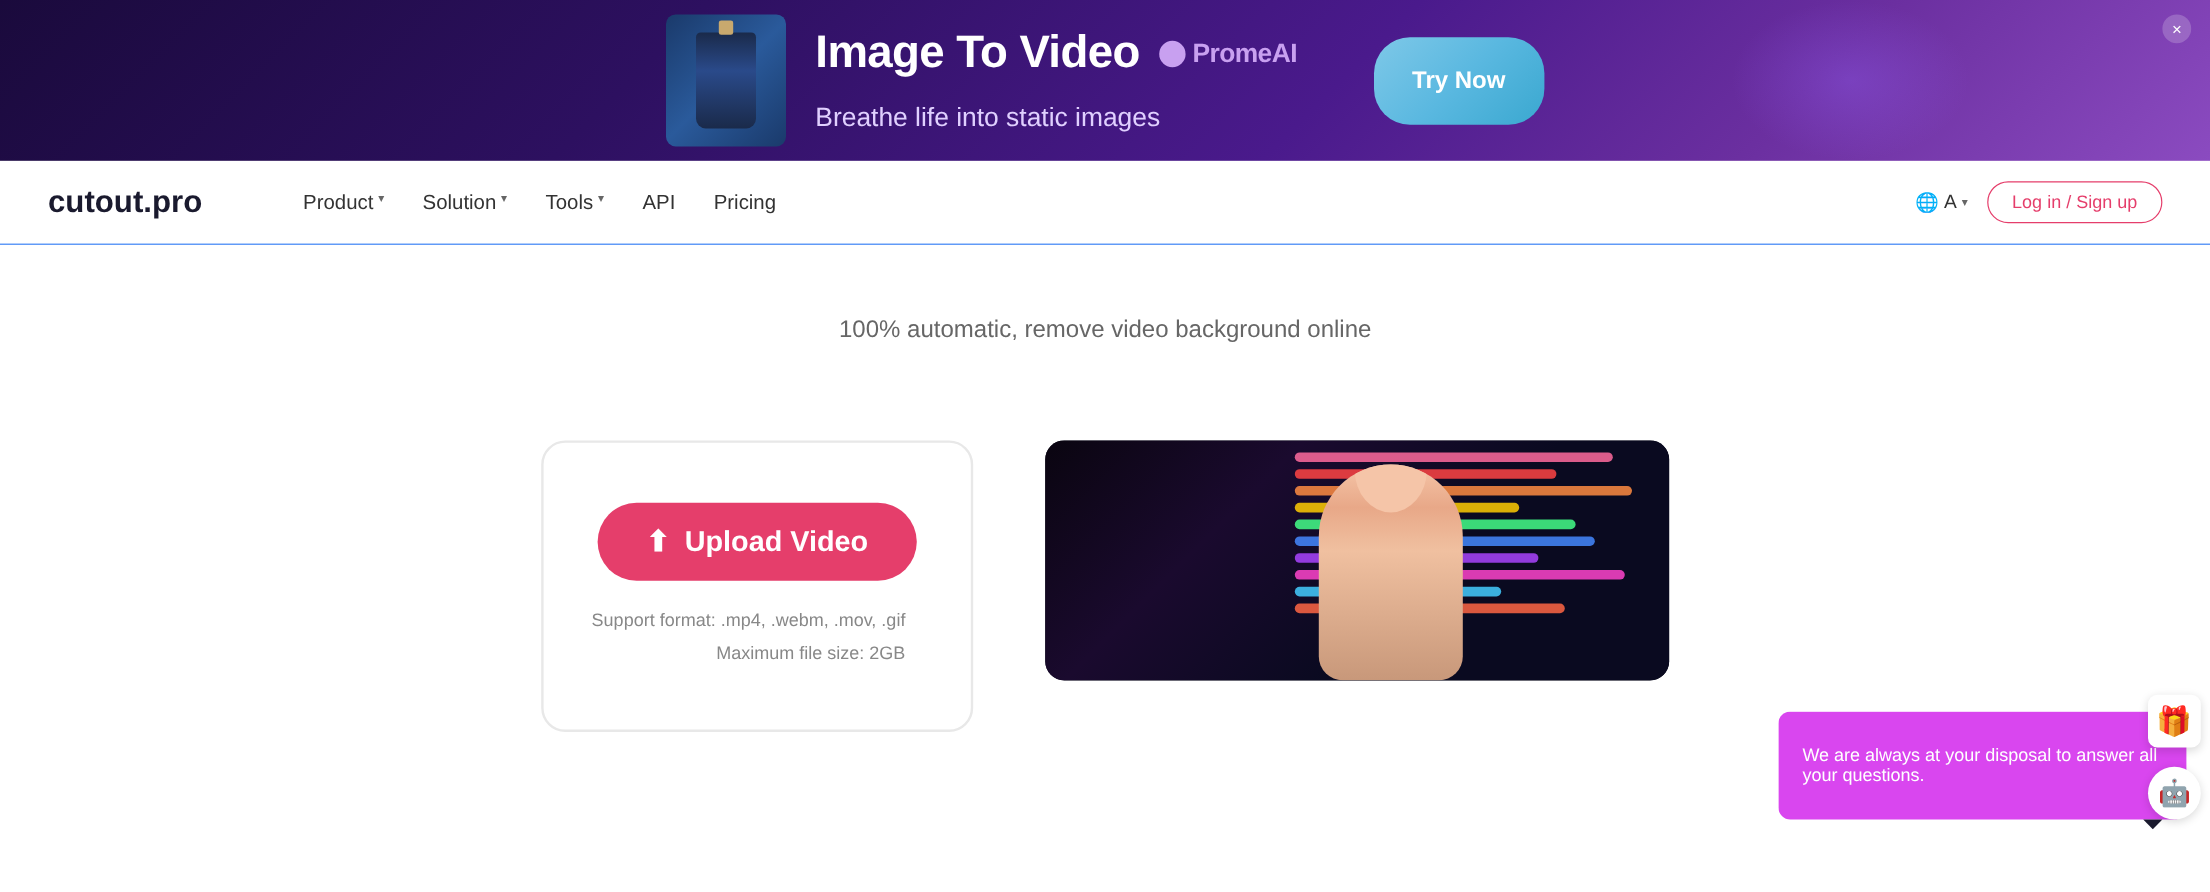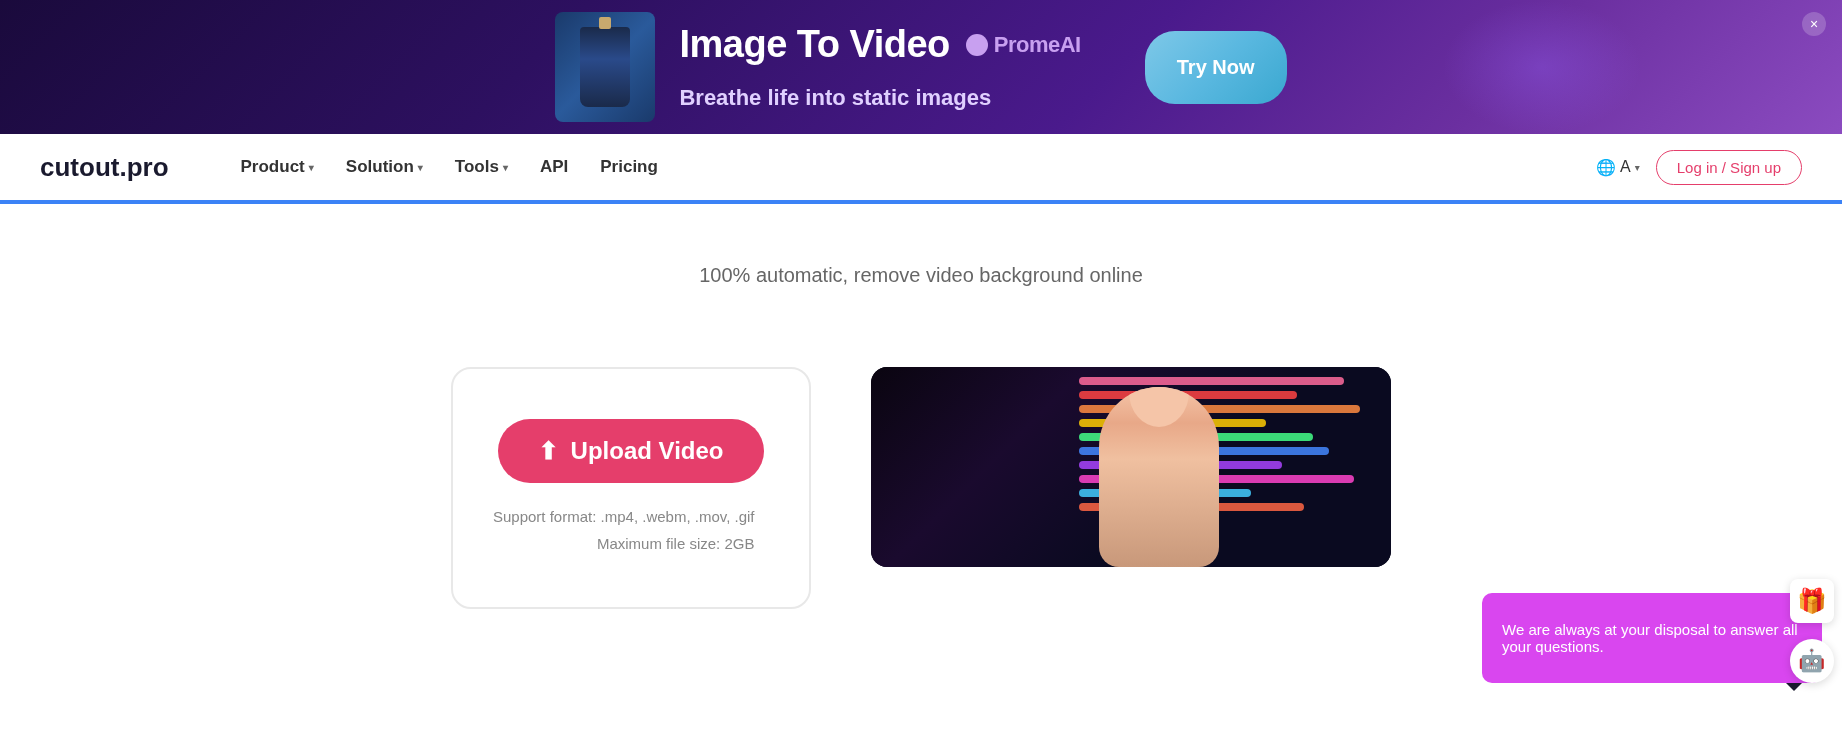--- a/index.html
+++ b/index.html
@@ -76,21 +76,21 @@
     .ad-brand-dot {
       width: 22px;
       height: 22px;
       background: #c8a0f0;
       border-radius: 50%;
       display: inline-block;
     }
     .ad-subheadline {
       font-size: 22px;
       color: #e0d0ff;
-      font-weight: 700;
+      font-weight: 400;
     }
     .ad-try-btn {
       background: linear-gradient(135deg, #7ec8e8 0%, #5ab8e0 50%, #3aa8d0 100%);
       color: #fff;
       border: none;
       border-radius: 30px;
       padding: 25px 32px;
       font-size: 20px;
       font-weight: 700;
       cursor: pointer;
@@ -122,46 +122,46 @@
       background: radial-gradient(ellipse at center, rgba(150,100,255,0.3) 0%, transparent 70%);
       pointer-events: none;
     }
 
     
     .navbar {
       display: flex;
       align-items: center;
       padding: 0 40px;
       height: 70px;
-      border-bottom: 4px solid #3b82f6;
+      border-bottom: 1px solid #3b82f6;
       background: #fff;
+      gap: 12px;
     }
     .logo {
       font-size: 26px;
       font-weight: 700;
       color: #1a1a2e;
       margin-right: 60px;
       text-decoration: none;
     }
     .nav-links {
       display: flex;
       align-items: center;
       gap: 8px;
       flex: 1;
     }
     .nav-item {
       display: flex;
-      align-items: center;
       gap: 4px;
       padding: 8px 12px;
       font-size: 17px;
       color: #333;
       cursor: pointer;
       border-radius: 6px;
-      font-weight: 700;
+      font-weight: 400;
     }
     .nav-chevron {
       font-size: 10px;
       color: #666;
     }
     .nav-right {
       display: flex;
       align-items: center;
       gap: 16px;
     }

